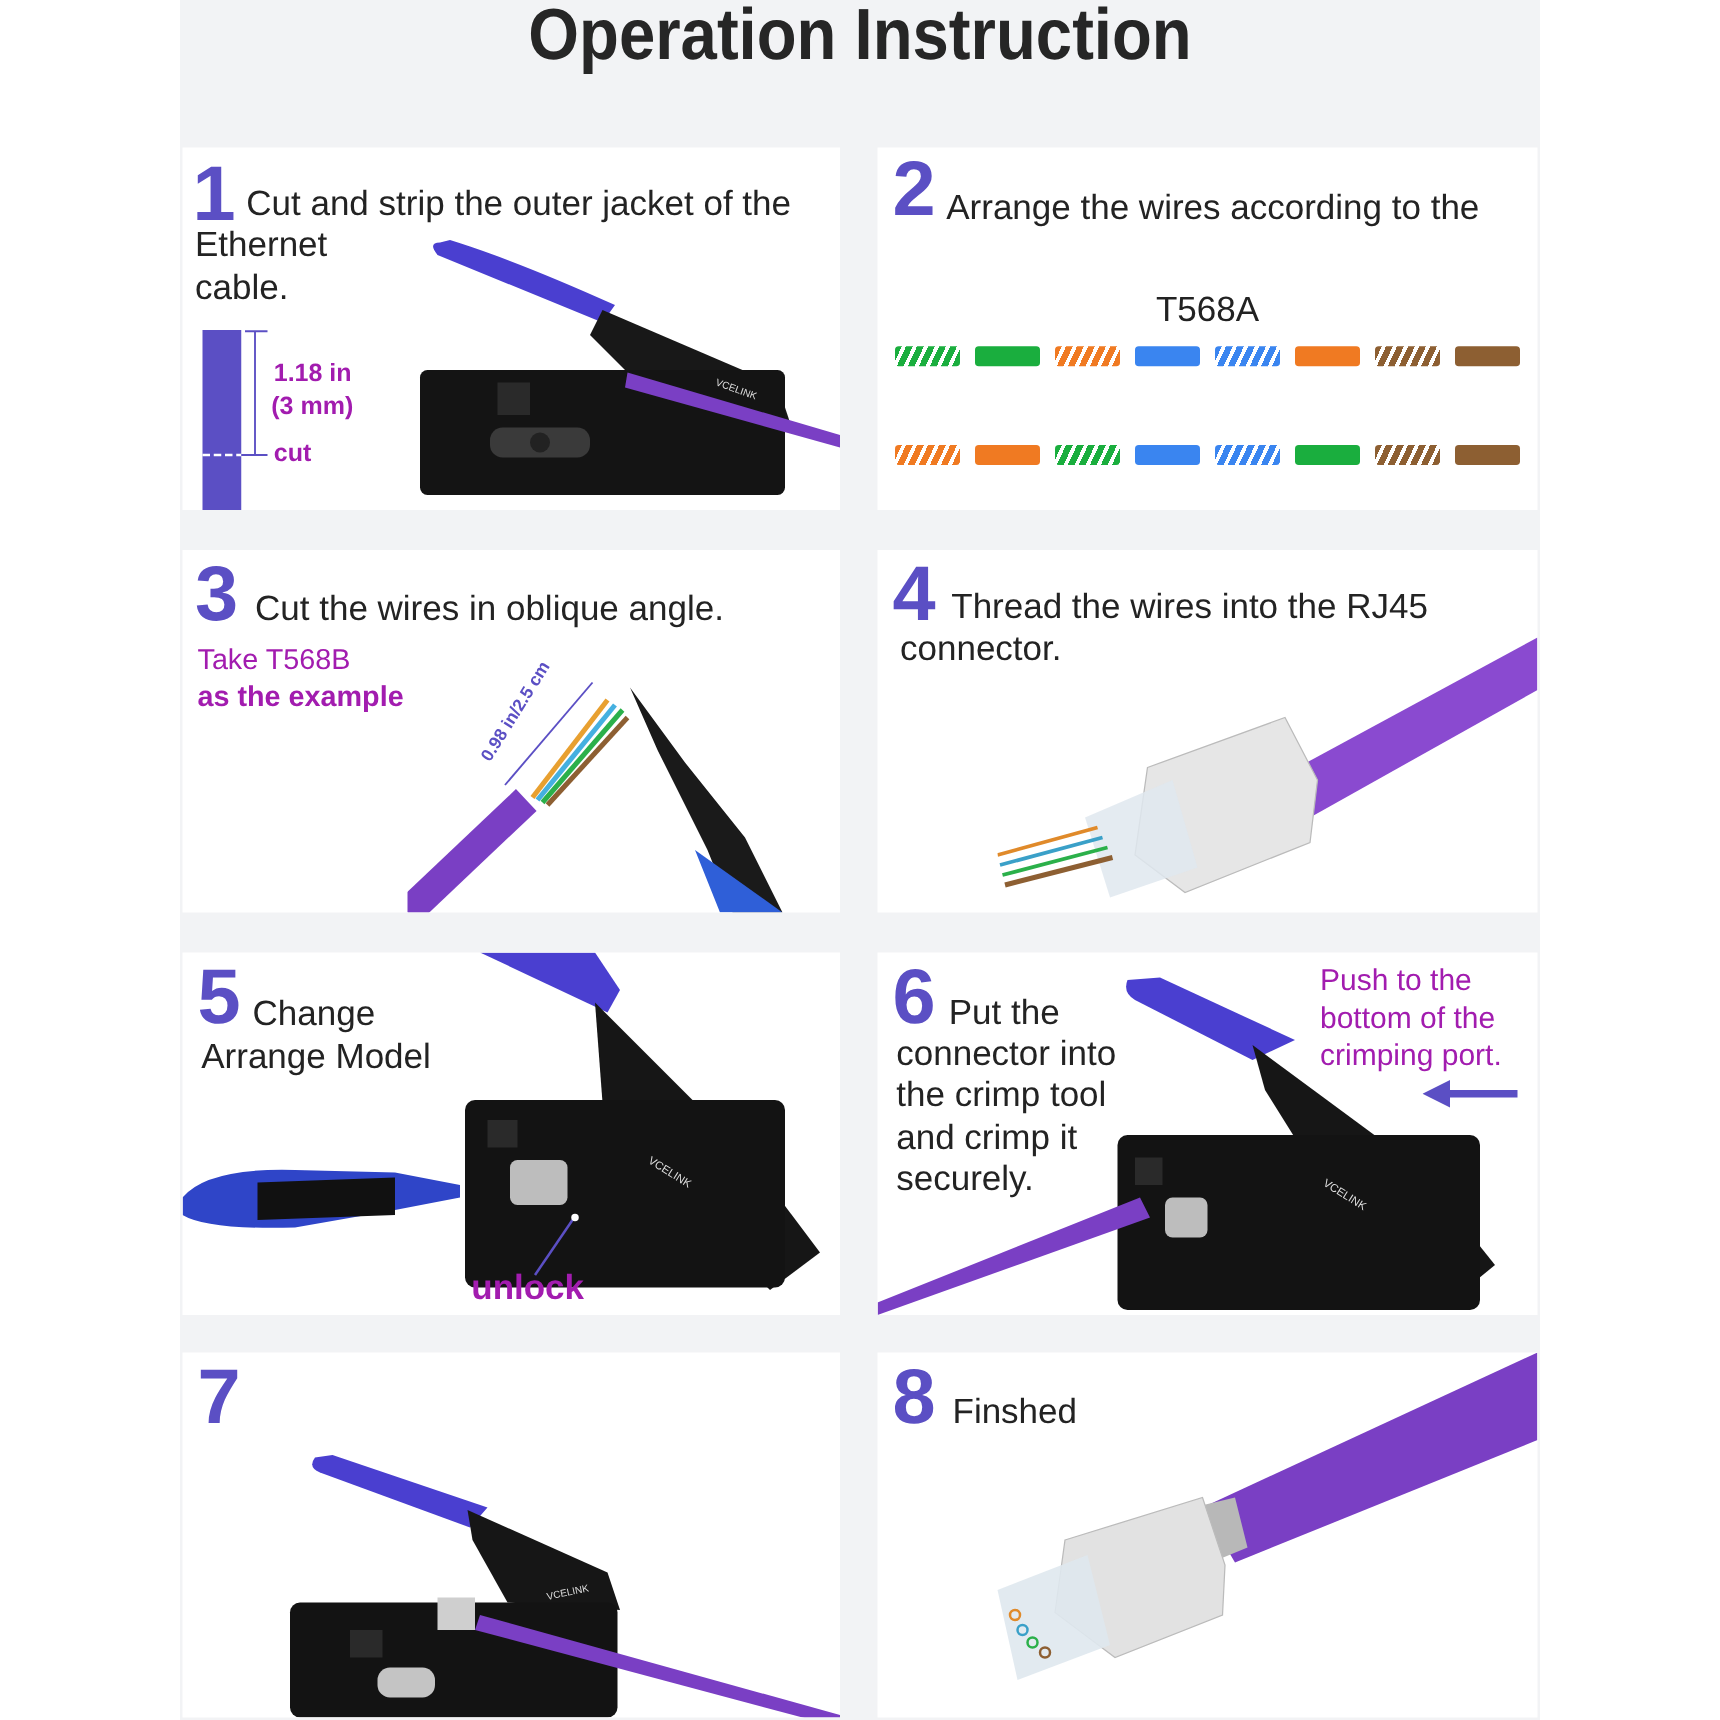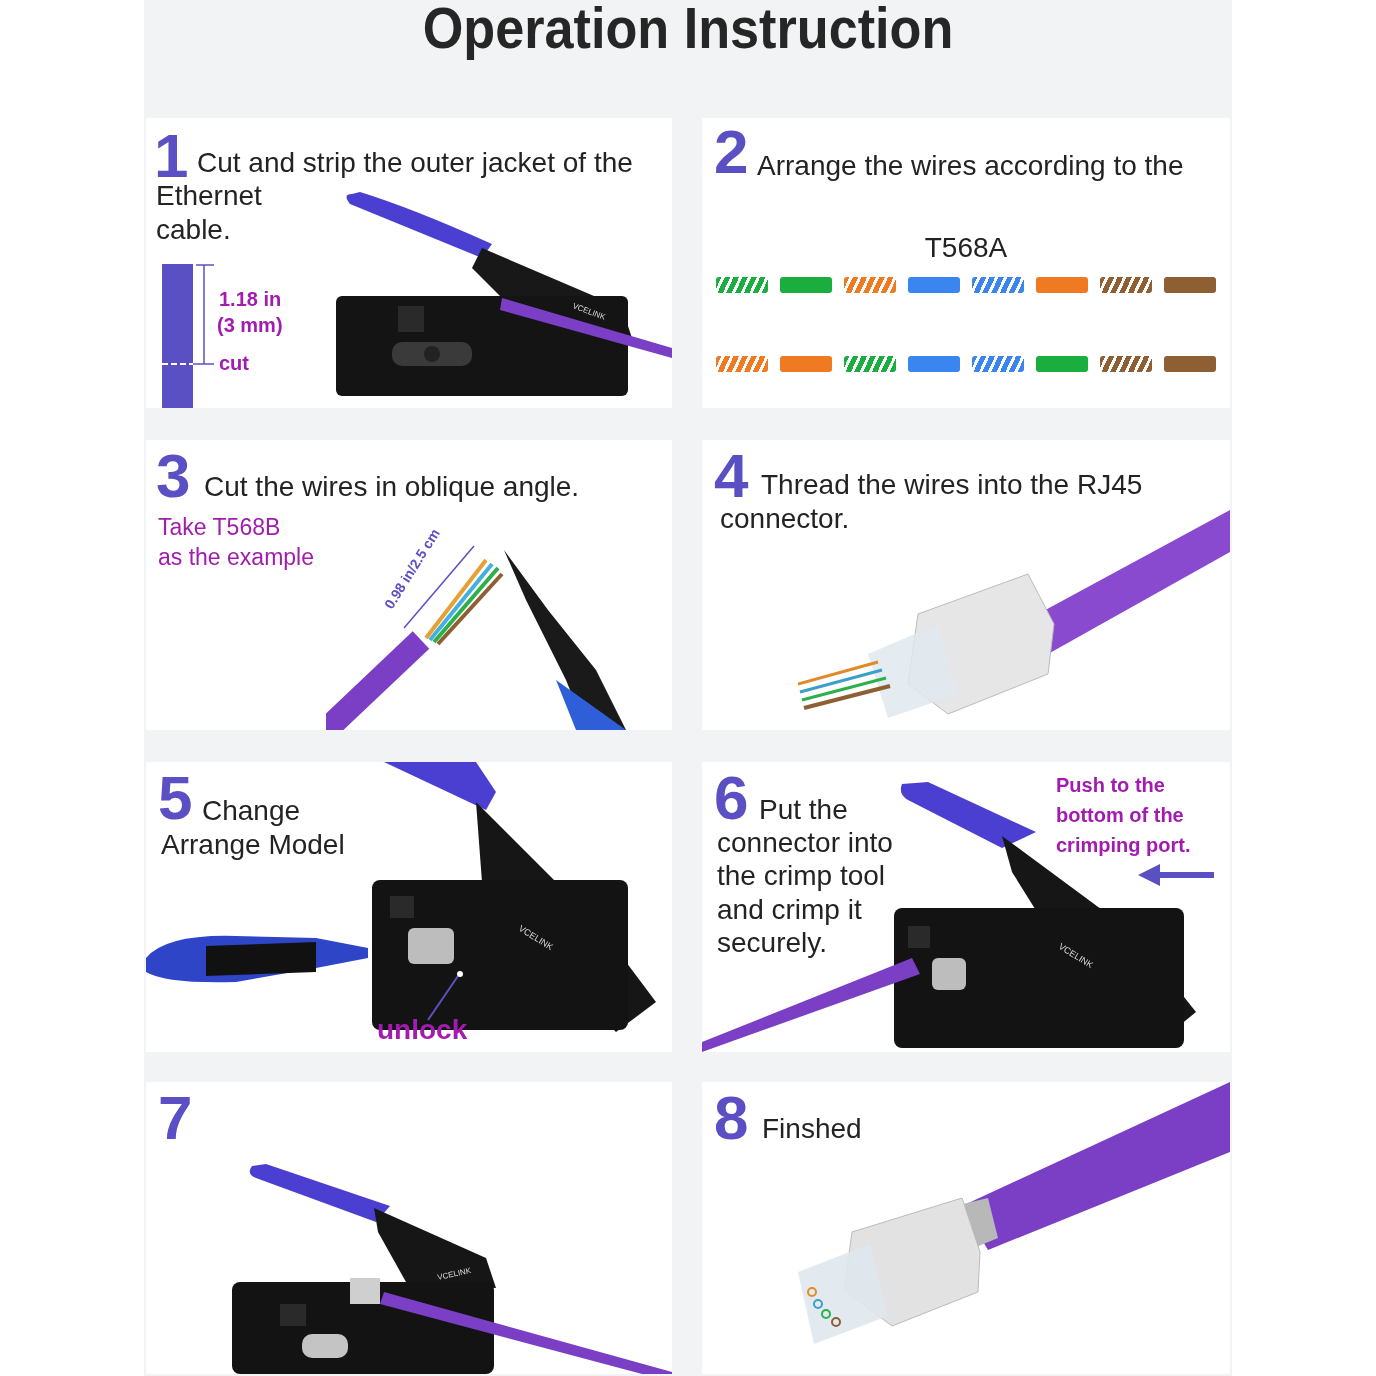--- a/index.html
+++ b/index.html
@@ -83,21 +83,21 @@
       <div class="wire" style="background: rgb(26, 174, 62);"></div>
       <div class="wire" style="background: repeating-linear-gradient(115deg, rgb(141, 95, 50) 0px, rgb(141, 95, 50) 5px, rgb(255, 255, 255) 5px, rgb(255, 255, 255) 8px);"></div>
       <div class="wire" style="background: rgb(141, 95, 50);"></div>
     </div>
 </div>
 
 <div class="card c3">
   <div class="num" style="left:10px;top:8px;">3</div>
   <div class="txt" style="left:58px;top:30px;">Cut the wires in oblique angle.</div>
   <div class="accent" style="left:12px;top:74px;font-size:23px;font-weight:400;">Take T568B</div>
-  <div class="accent" style="left:12px;top:104px;font-size:23px;font-weight:400;">as the example</div>
+  <div class="accent" style="left:12px;top:104px;font-size:23px;font-weight:700;">as the example</div>
   <svg class="illus" style="left:180px;top:80px;" width="346" height="210">
     <line x1="0" y1="210" x2="95" y2="120" stroke="#7a3fc4" stroke-width="24"></line>
     <line x1="100" y1="118" x2="160" y2="40" stroke="#e8a030" stroke-width="4"></line>
     <line x1="104" y1="120" x2="166" y2="44" stroke="#45b0e0" stroke-width="4"></line>
     <line x1="108" y1="122" x2="172" y2="48" stroke="#2bb04a" stroke-width="4"></line>
     <line x1="112" y1="124" x2="176" y2="54" stroke="#8d5f32" stroke-width="4"></line>
     <line x1="78" y1="108" x2="148" y2="26" stroke="#5b4fc4" stroke-width="1.5"></line>
     <text x="66" y="90" font-size="14" font-weight="700" fill="#5b4fc4" font-family="Liberation Sans, sans-serif" transform="rotate(-58 66 90)">0.98 in/2.5 cm</text>
     <path d="M178 30 L200 80 L240 160 L260 210 L300 210 L270 150 L222 90 Z" fill="#1a1a1a"></path>
     <path d="M230 160 L300 210 L250 210 Z" fill="#2f5fd8"></path>
@@ -138,21 +138,21 @@
   <div class="accent" style="left:231px;top:252px;font-size:28px;">unlock</div>
 </div>
 
 <div class="card c6">
   <div class="num" style="left:12px;top:8px;">6</div>
   <div class="txt" style="left:57px;top:31px;">Put the</div>
   <div class="txt" style="left:15px;top:64px;">connector into</div>
   <div class="txt" style="left:15px;top:97px;">the crimp tool</div>
   <div class="txt" style="left:15px;top:131px;">and crimp it</div>
   <div class="txt" style="left:15px;top:164px;">securely.</div>
-  <div class="accent" style="left:354px;top:8px;font-size:20px;font-weight:700;line-height:30px;">
+  <div class="accent" style="left:354px;top:8px;font-size:24px;font-weight:400;line-height:30px;">
     <div>Push to the</div>
     <div>bottom of the</div>
     <div>crimping port.</div>
   </div>
   <svg class="illus" style="left:436px;top:100px;" width="80" height="26">
     <path d="M0 13 L22 2 L22 10 L76 10 L76 16 L22 16 L22 24 Z" fill="#5b4fc4"></path>
   </svg>
   <svg class="illus" style="left:0px;top:0px;" width="528" height="290">
     <path d="M200 22 Q196 32 206 38 L300 86 L334 70 L226 20 Z" fill="#4a3fd0"></path>
     <path d="M300 74 L430 170 L494 250 L450 286 L360 190 L310 110 Z" fill="#161616"></path>

